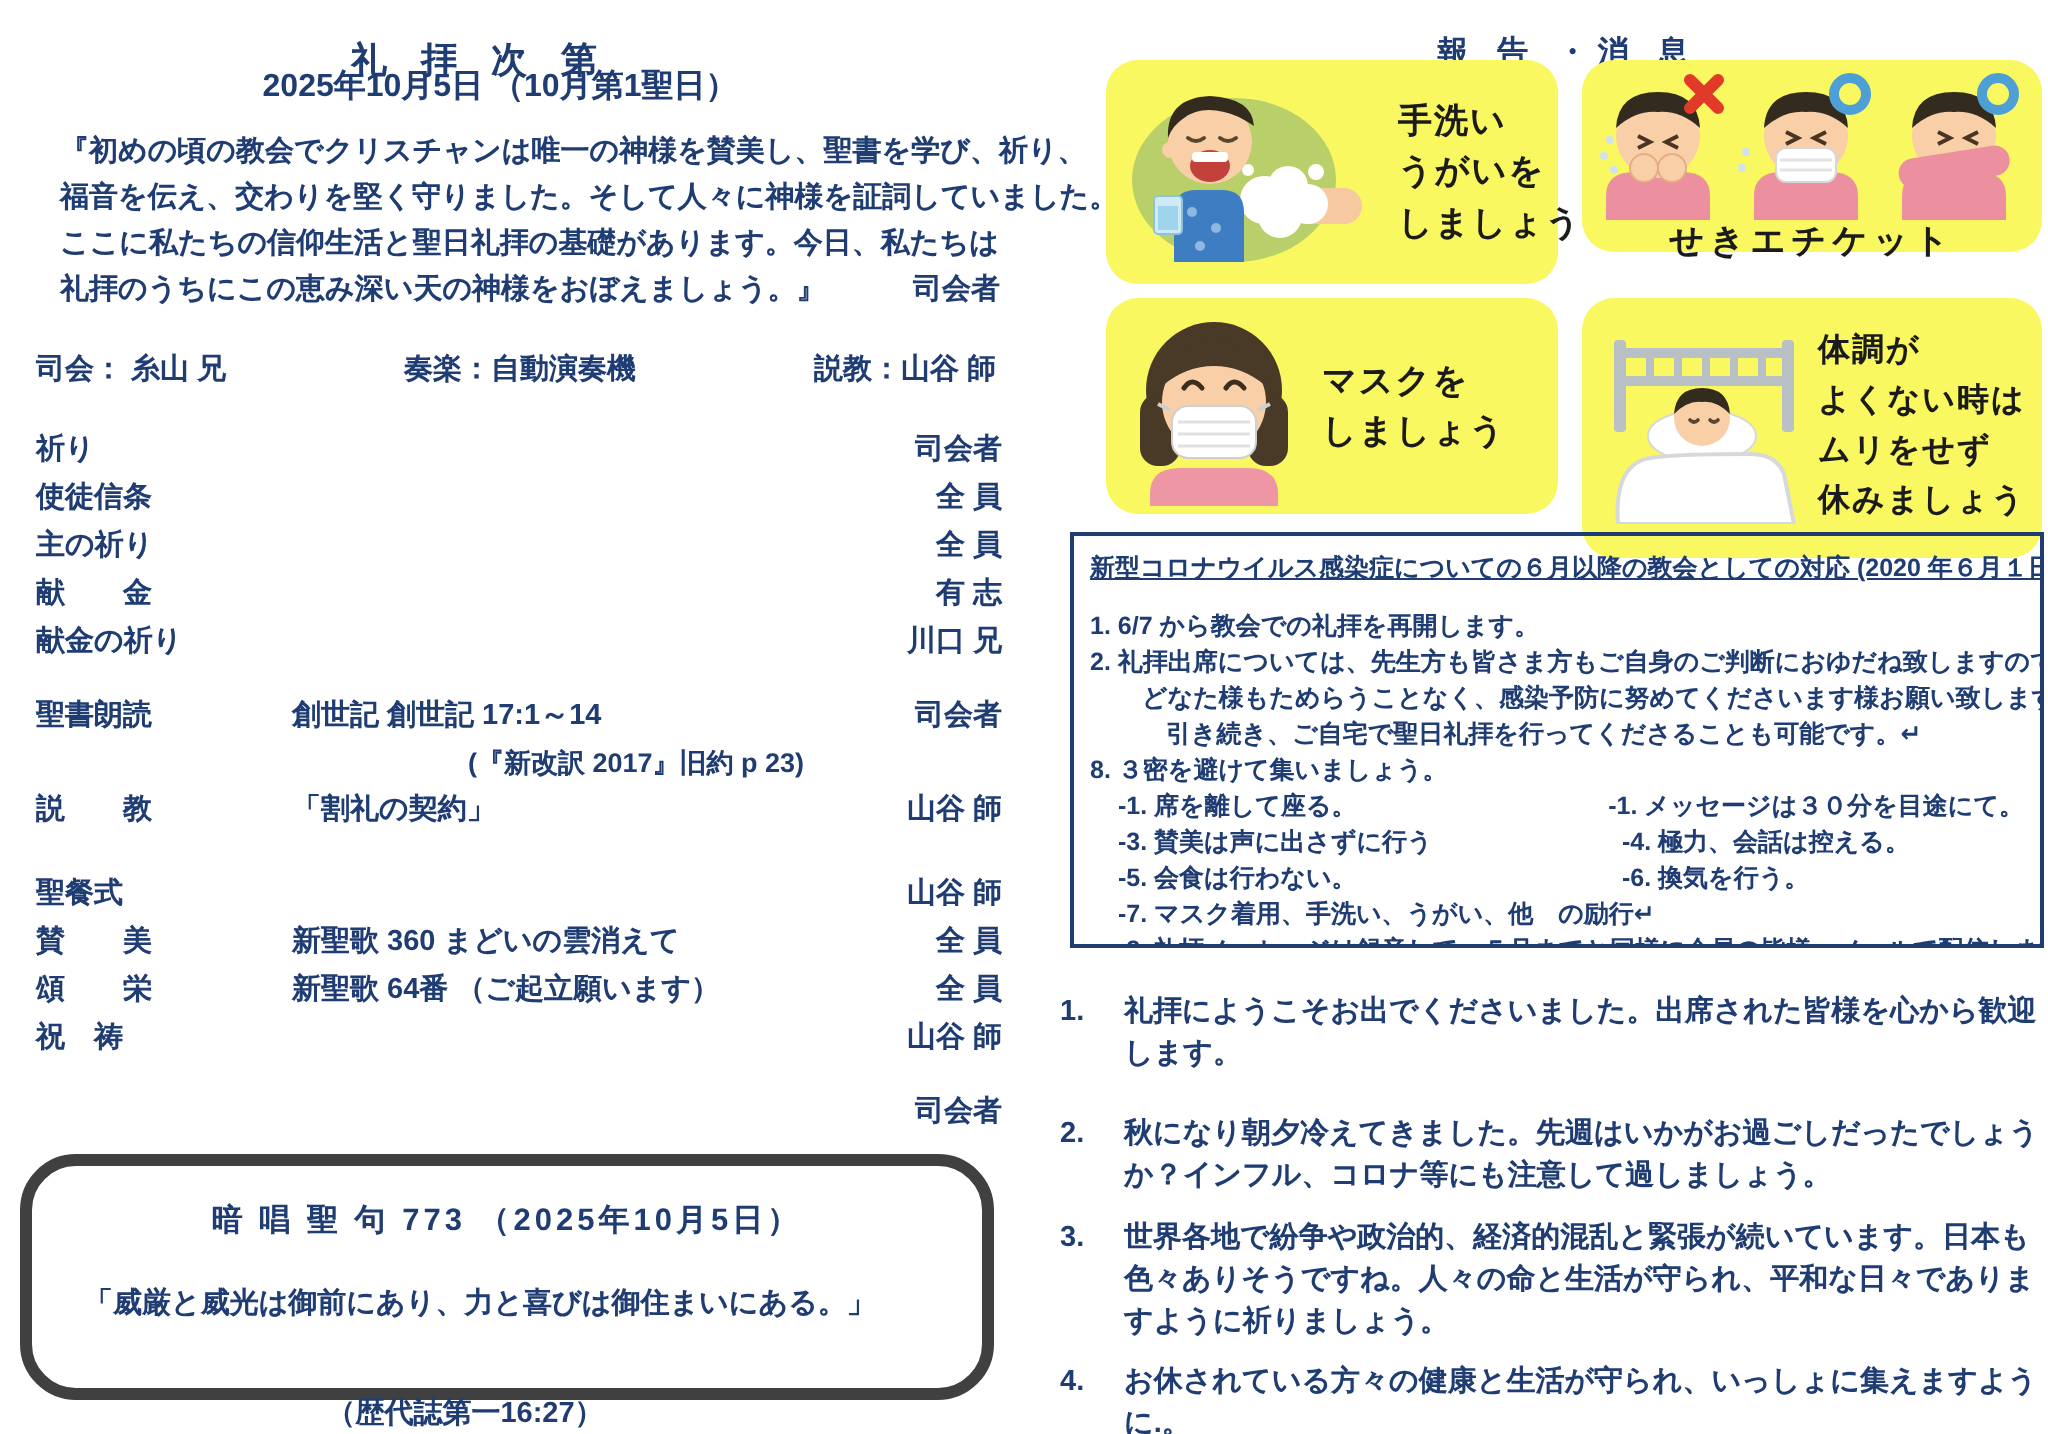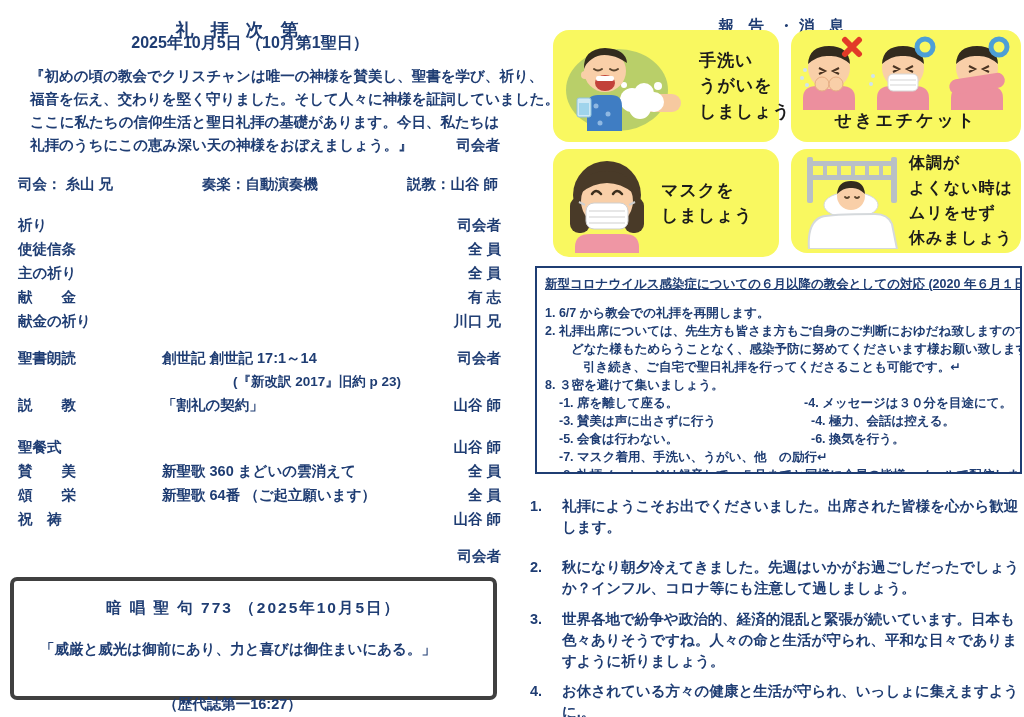--- a/index.html
+++ b/index.html
@@ -16,47 +16,47 @@
   
   .w-title{position:absolute;top:6px;left:0;width:480px;text-align:center;
     font-size:18px;letter-spacing:6px;}
   .w-date{position:absolute;top:33px;left:0;width:500px;text-align:center;font-size:16px;}
   .intro{position:absolute;top:65px;left:30px;width:470px;font-size:14.5px;line-height:23px;}
   .intro div{white-space:nowrap;}
   .intro-last{display:flex;justify-content:space-between;}
   .leaders{position:absolute;top:175px;left:18px;width:480px;display:flex;
     justify-content:space-between;font-size:14.5px;white-space:nowrap;}
   .w-rows{position:absolute;top:213px;left:18px;width:483px;font-size:14.5px;}
-  .row{display:flex;line-height:24px;white-space:nowrap;gap:16px;}
+  .row{display:flex;line-height:24px;white-space:nowrap;}
   .row .lbl{width:128px;}
   .row .mid{flex:1;}
   .row .who{min-width:84px;text-align:right;}
   .row.ref{line-height:23px;}
   .row.ref .mid{padding-left:88px;font-size:13.5px;}
   .row.gap-sm{margin-top:13px;}
   .row.gap-md{margin-top:18px;}
   .row.gap-rep{margin-top:13px;}
   .verse-box{position:absolute;top:577px;left:10px;width:487px;height:123px;
-    border:4px solid #404040;border-radius:7px;box-sizing:border-box;}
+    border:6px solid #404040;border-radius:28px;box-sizing:border-box;}
   .vb-title{text-align:center;margin-top:17px;font-size:15.5px;letter-spacing:2px;}
   .vb-verse{margin:21px 0 0 26px;font-size:14.5px;white-space:nowrap;}
   .vb-ref{text-align:center;margin:36px 42px 0 0;font-size:14.5px;}
 
   
   .r-title{position:absolute;top:6px;left:16px;width:512px;text-align:center;
     font-size:15.5px;letter-spacing:5px;}
   .card{position:absolute;background:#f9f860;border-radius:16px;color:#1b1b1b;
     display:flex;align-items:center;box-sizing:border-box;}
   .card .txt{font-size:17px;line-height:1.5;letter-spacing:1px;white-space:nowrap;}
   .card-handwash{left:41px;top:30px;width:226px;height:112px;padding-left:6px;gap:18px;}
-  .card-cough{left:279px;top:30px;width:230px;height:112px;flex-direction:column;
+  .card-cough{left:279px;top:30px;width:230px;height:96px;flex-direction:column;
     justify-content:flex-start;padding-top:6px;}
   .card-cough .txt{font-size:17px;letter-spacing:3px;margin-top:-2px;}
   .card-mask{left:41px;top:149px;width:226px;height:108px;}
-  .card-rest{left:279px;top:149px;width:230px;height:104px;padding-left:6px;}
+  .card-rest{left:279px;top:149px;width:230px;height:130px;padding-left:6px;}
   .card-rest .txt{font-size:16px;line-height:1.55;}
   .card svg{flex:0 0 auto;}
 
   .covid-box{position:absolute;left:23px;top:266px;width:487px;height:208px;
     border:2px solid #1f3d73;box-sizing:border-box;padding:7px 8px 0 8px;
     font-size:12.5px;line-height:18px;overflow:hidden;}
   .covid-box div{white-space:nowrap;}
   .cv-title{text-align:center;text-decoration:underline;margin-bottom:11px;}
   .cv-ind1{padding-left:26px;}
   .cv-ind2{padding-left:38px;}
@@ -291,21 +291,21 @@
 
     <div class="covid-box">
       <div class="cv-title">新型コロナウイルス感染症についての６月以降の教会としての対応 (2020 年６月１日)</div>
       <div>1. 6/7 から教会での礼拝を再開します。</div>
       <div>2. 礼拝出席については、先生方も皆さま方もご自身のご判断におゆだね致しますので</div>
       <div class="cv-ind1">どなた様もためらうことなく、感染予防に努めてくださいます様お願い致します。↵</div>
       <div class="cv-ind2">引き続き、ご自宅で聖日礼拝を行ってくださることも可能です。↵</div>
       <div>8. ３密を避けて集いましょう。</div>
       <div class="cv-sub">
         <span class="l">-1. 席を離して座る。</span>
-        <span>-4. メッセージは３０分を目途にて。</span>
+        <span>-1. メッセージは３０分を目途にて。</span>
       </div>
       <div class="cv-sub">
         <span class="l">-3. 賛美は声に出さずに行う</span>
         <span>-4. 極力、会話は控える。</span>
       </div>
       <div class="cv-sub">
         <span class="l">-5. 会食は行わない。</span>
         <span>-6. 換気を行う。</span>
       </div>
       <div class="cv-tail">-7. マスク着用、手洗い、うがい、他　の励行↵</div>

